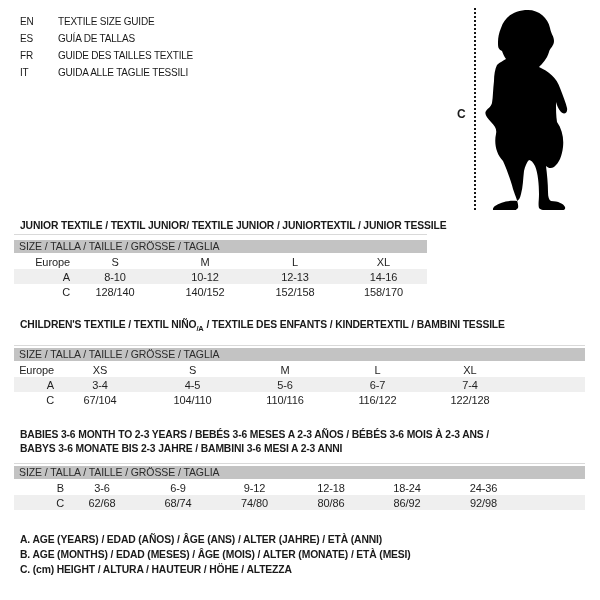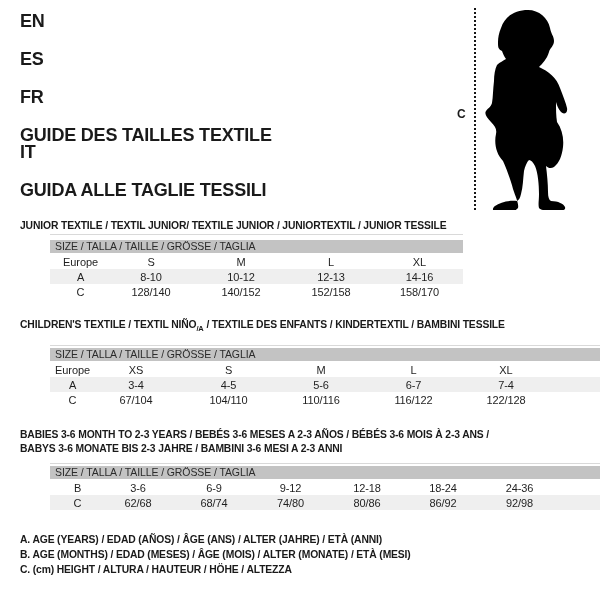--- a/index.html
+++ b/index.html
@@ -1,63 +1,65 @@
 <!DOCTYPE html>
 <html><head>
 <meta charset="utf-8">
 <style>
   html,body{margin:0;padding:0;background:#fff;}
   .page{position:relative;width:600px;height:600px;background:#ffffff;overflow:hidden;
         font-family:"Liberation Sans",sans-serif;color:#1a1a1a;}
 
   
   .langs{position:absolute;left:20px;top:13px;}
-  .lang-row{display:flex;line-height:17px;font-size:18px;font-weight:bold;letter-spacing:-0.2px;flex-direction:column;}
+  .lang-row{display:flex;line-height:17px;font-size:10px;font-weight:normal;letter-spacing:-0.2px;}
   .lang-code{width:38px;flex:0 0 38px;}
   .lang-title{white-space:nowrap;}
 
   
   .dotline{position:absolute;left:474px;top:8px;height:202px;width:0;border-left:2px dotted #161616;}
   .c-label{position:absolute;left:457px;top:107px;font-size:12px;font-weight:bold;}
   .baby{position:absolute;left:482px;top:8px;}
 
   
   .sec-title{position:absolute;left:20px;font-size:11px;font-weight:bold;white-space:nowrap;
              letter-spacing:-0.15px;transform:scaleX(0.94);transform-origin:left top;line-height:14px;}
   .sec-title sub{font-size:8px;}
 
   
-  .tblwrap{position:absolute;left:14px;margin-left:36px;}
+  .tblwrap{position:absolute;left:14px;}
   .hairline{height:1px;background:#d9d9d9;}
   .gap5{height:5px;} .gap2{height:2px;}
   .band{height:13px;line-height:13px;background:#c3c3c3;font-size:10.5px;color:#2b2b2b;
         padding-left:5px;letter-spacing:-0.1px;}
   table.size-table{border-collapse:collapse;table-layout:fixed;margin-top:1px;}
   table.size-table td{height:15px;font-size:11px;text-align:center;padding:0;letter-spacing:-0.1px;
                       color:#1f1f1f;white-space:nowrap;overflow:hidden;}
-  table.size-table td.lab{text-align:center;padding-left:5px;}
+  table.size-table td.lab{text-align:right;padding-left:5px;}
   tr.alt{background:#efefef;}
   .w413{width:413px;} .w571{width:571px;}
 
   
   .legend{position:absolute;left:20px;top:532px;}
   .legend-line{font-size:11px;font-weight:bold;line-height:15px;white-space:nowrap;
                letter-spacing:-0.15px;transform:scaleX(0.94);transform-origin:left top;}
 </style>
 </head>
 <body>
 
 <div class="page">
 
   <div class="langs">
     <div class="lang-row">
       <span class="lang-code">EN</span>
+      <span class="lang-title">TEXTILE SIZE GUIDE</span>
     </div>
     <div class="lang-row">
       <span class="lang-code">ES</span>
+      <span class="lang-title">GUÍA DE TALLAS</span>
     </div>
     <div class="lang-row">
       <span class="lang-code">FR</span>
       <span class="lang-title">GUIDE DES TAILLES TEXTILE</span>
     </div>
     <div class="lang-row">
       <span class="lang-code">IT</span>
       <span class="lang-title">GUIDA ALLE TAGLIE TESSILI</span>
     </div>
   </div>

